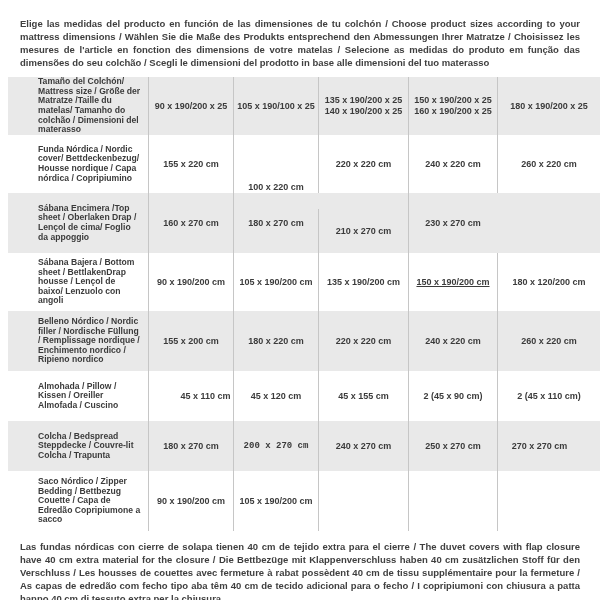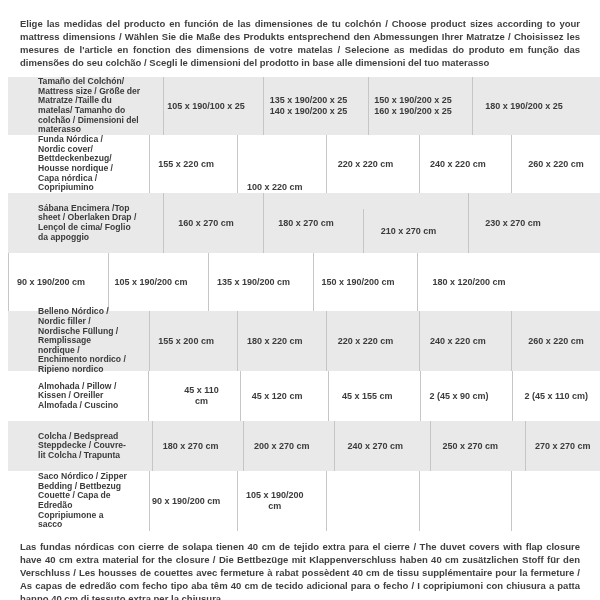--- a/index.html
+++ b/index.html
@@ -17,21 +17,20 @@
     color: #3f3f3f;
     text-align: justify;
   }
   .size-table {
     margin: 8px 0 0 8px;
     width: 592px;
   }
   .trow {
     display: flex;
     width: 100%;
-    gap: 15px;
   }
   .trow.gray { background: var(--row-gray, #e9e9e9); }
   .cell {
     display: flex;
     flex-direction: column;
     justify-content: center;
     font-weight: bold;
     color: var(--txt, #3b3b3b);
   }
   .cell.label {
@@ -60,20 +59,23 @@
 </style>
 </head>
 <body>
 
 <p class="intro">Elige las medidas del producto en función de las dimensiones de tu colchón / Choose product sizes according to your mattress dimensions / Wählen Sie die Maße des Produkts entsprechend den Abmessungen Ihrer Matratze / Choisissez les mesures de l'article en fonction des dimensions de votre matelas / Selecione as medidas do produto em função das dimensões do seu colchão / Scegli le dimensioni del prodotto in base alle dimensioni del tuo materasso</p>
 
 <div class="size-table">
     <div class="trow gray" style="height: 58px;">
       <div class="cell label" style="width: 140px;">Tamaño del Colchón/ Mattress size / Größe der Matratze /Taille du matelas/ Tamanho do colchão / Dimensioni del materasso</div>
       <div class="cell val" style="width: 85px;">
+        <div>90 x 190/200 x 25</div>
+      </div>
+      <div class="cell val" style="width: 85px;">
         <div>105 x 190/100 x 25</div>
       </div>
       <div class="cell val" style="width: 90px;">
         <div>135 x 190/200 x 25</div>
         <div>140 x 190/200 x 25</div>
       </div>
       <div class="cell val" style="width: 89px;">
         <div>150 x 190/200 x 25</div>
         <div>160 x 190/200 x 25</div>
       </div>
@@ -108,30 +110,31 @@
         <div>180 x 270 cm</div>
       </div>
       <div class="cell val" style="width: 90px; margin-top: 16px;">
         <div>210 x 270 cm</div>
       </div>
       <div class="cell val" style="width: 89px;">
         <div>230 x 270 cm</div>
       </div>
     </div>
     <div class="trow" style="height: 58px;">
+      <div class="cell label" style="width: 140px;">Sábana Bajera / Bottom sheet / BettlakenDrap housse / Lençol de baixo/ Lenzuolo con angoli</div>
       <div class="cell val" style="width: 85px;">
         <div>90 x 190/200 cm</div>
       </div>
       <div class="cell val" style="width: 85px;">
         <div>105 x 190/200 cm</div>
       </div>
       <div class="cell val" style="width: 90px;">
         <div>135 x 190/200 cm</div>
       </div>
-      <div class="cell val" style="width: 89px;">
+      <div class="cell val" style="width: 89px; text-decoration: underline;">
         <div>150 x 190/200 cm</div>
       </div>
       <div class="cell val" style="width: 103px;">
         <div>180 x 120/200 cm</div>
       </div>
     </div>
     <div class="trow gray" style="height: 60px;">
       <div class="cell label" style="width: 140px;">Belleno Nórdico / Nordic filler / Nordische Füllung / Remplissage nordique / Enchimento nordico / Ripieno nordico</div>
       <div class="cell val" style="width: 85px;">
         <div>155 x 200 cm</div>
@@ -165,21 +168,21 @@
       </div>
       <div class="cell val" style="width: 103px;">
         <div>2 (45 x 110 cm)</div>
       </div>
     </div>
     <div class="trow gray" style="height: 50px;">
       <div class="cell label" style="width: 140px;">Colcha / Bedspread Steppdecke / Couvre-lit Colcha / Trapunta</div>
       <div class="cell val" style="width: 85px;">
         <div>180 x 270 cm</div>
       </div>
-      <div class="cell val" style="width: 85px;">
+      <div class="cell val" style="width: 85px; font-family: Liberation Mono, monospace;">
         <div>200 x 270 cm</div>
       </div>
       <div class="cell val" style="width: 90px;">
         <div>240 x 270 cm</div>
       </div>
       <div class="cell val" style="width: 89px;">
         <div>250 x 270 cm</div>
       </div>
       <div class="cell val" style="width: 84px;">
         <div>270 x 270 cm</div>

